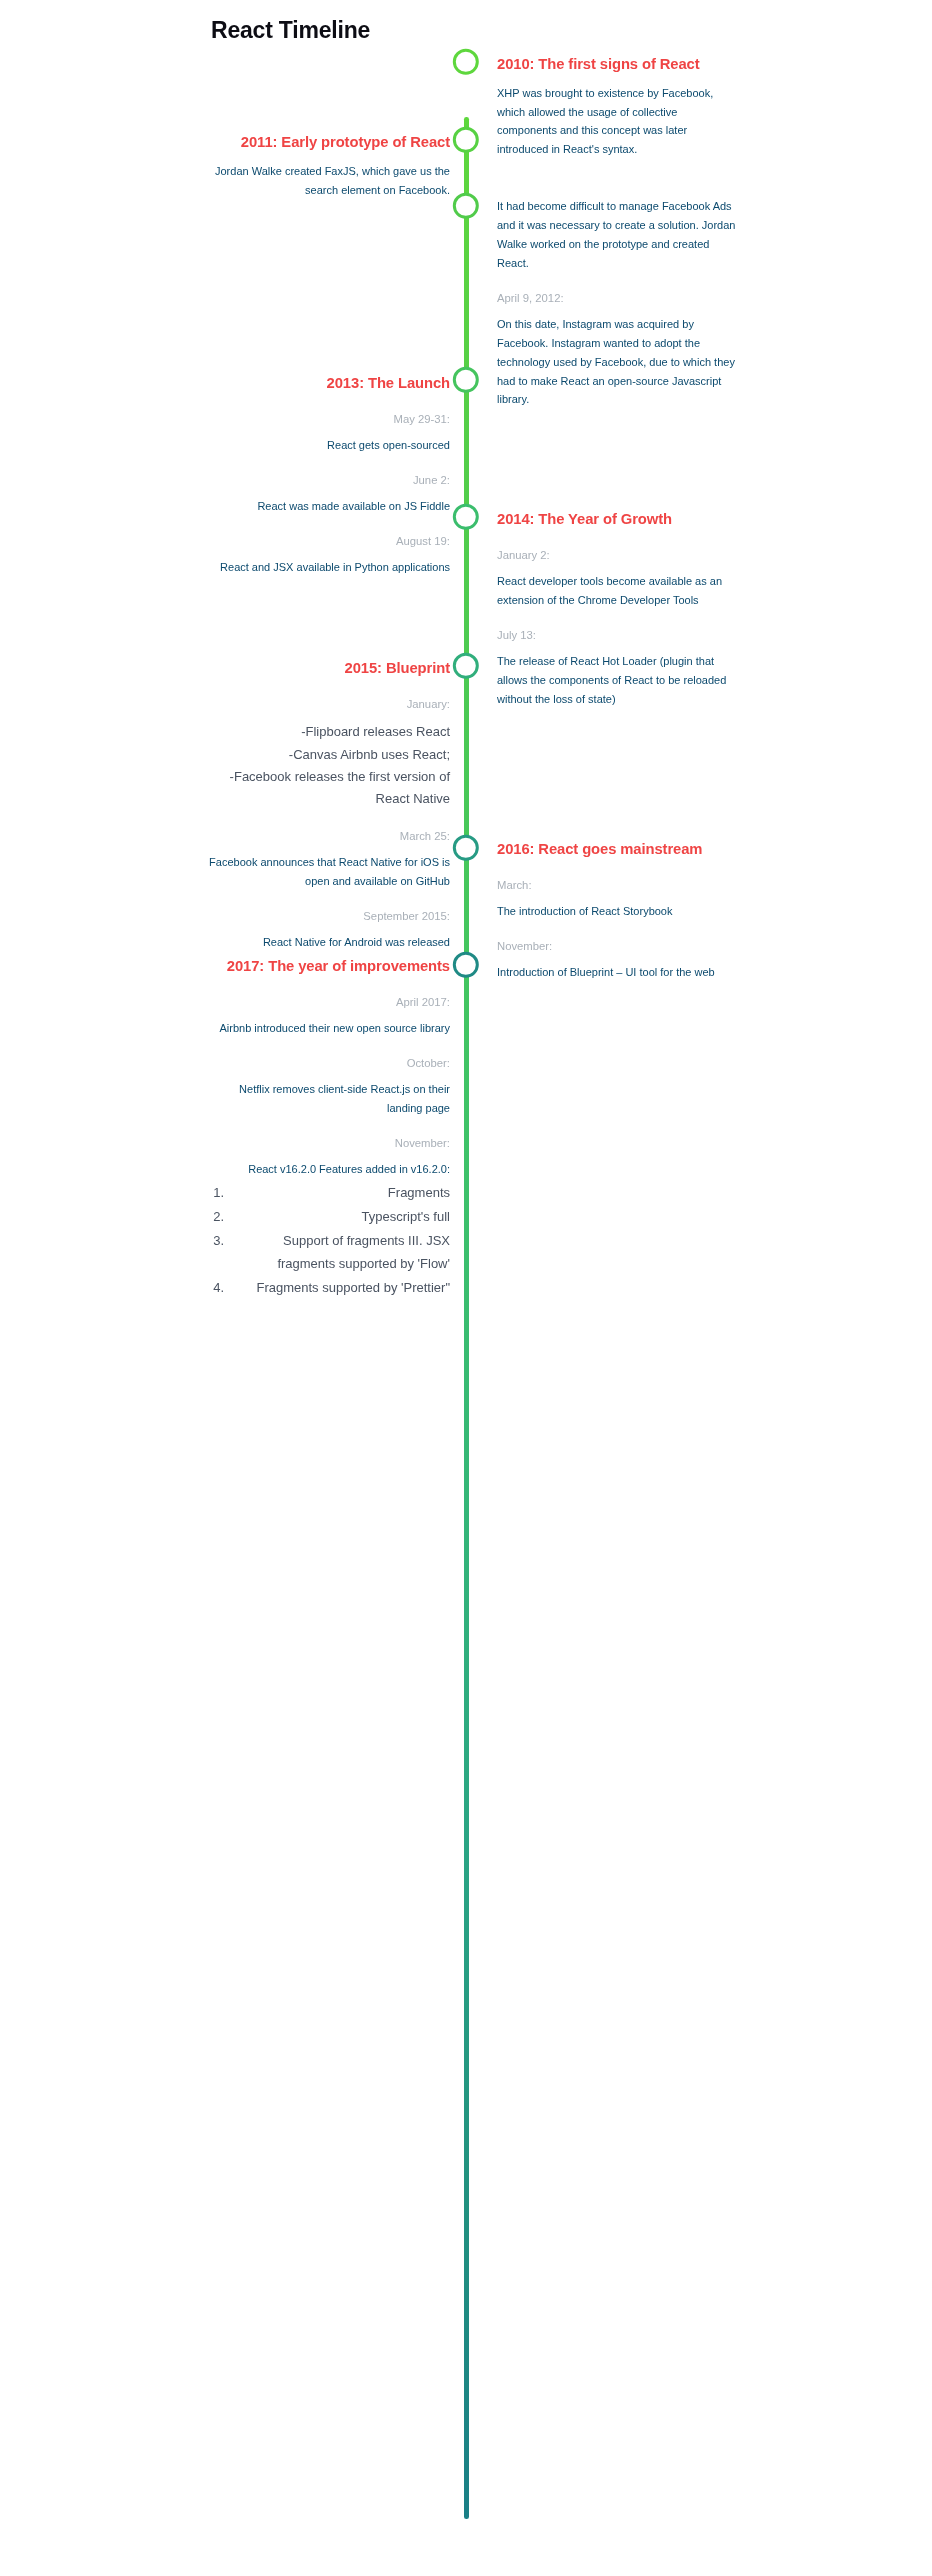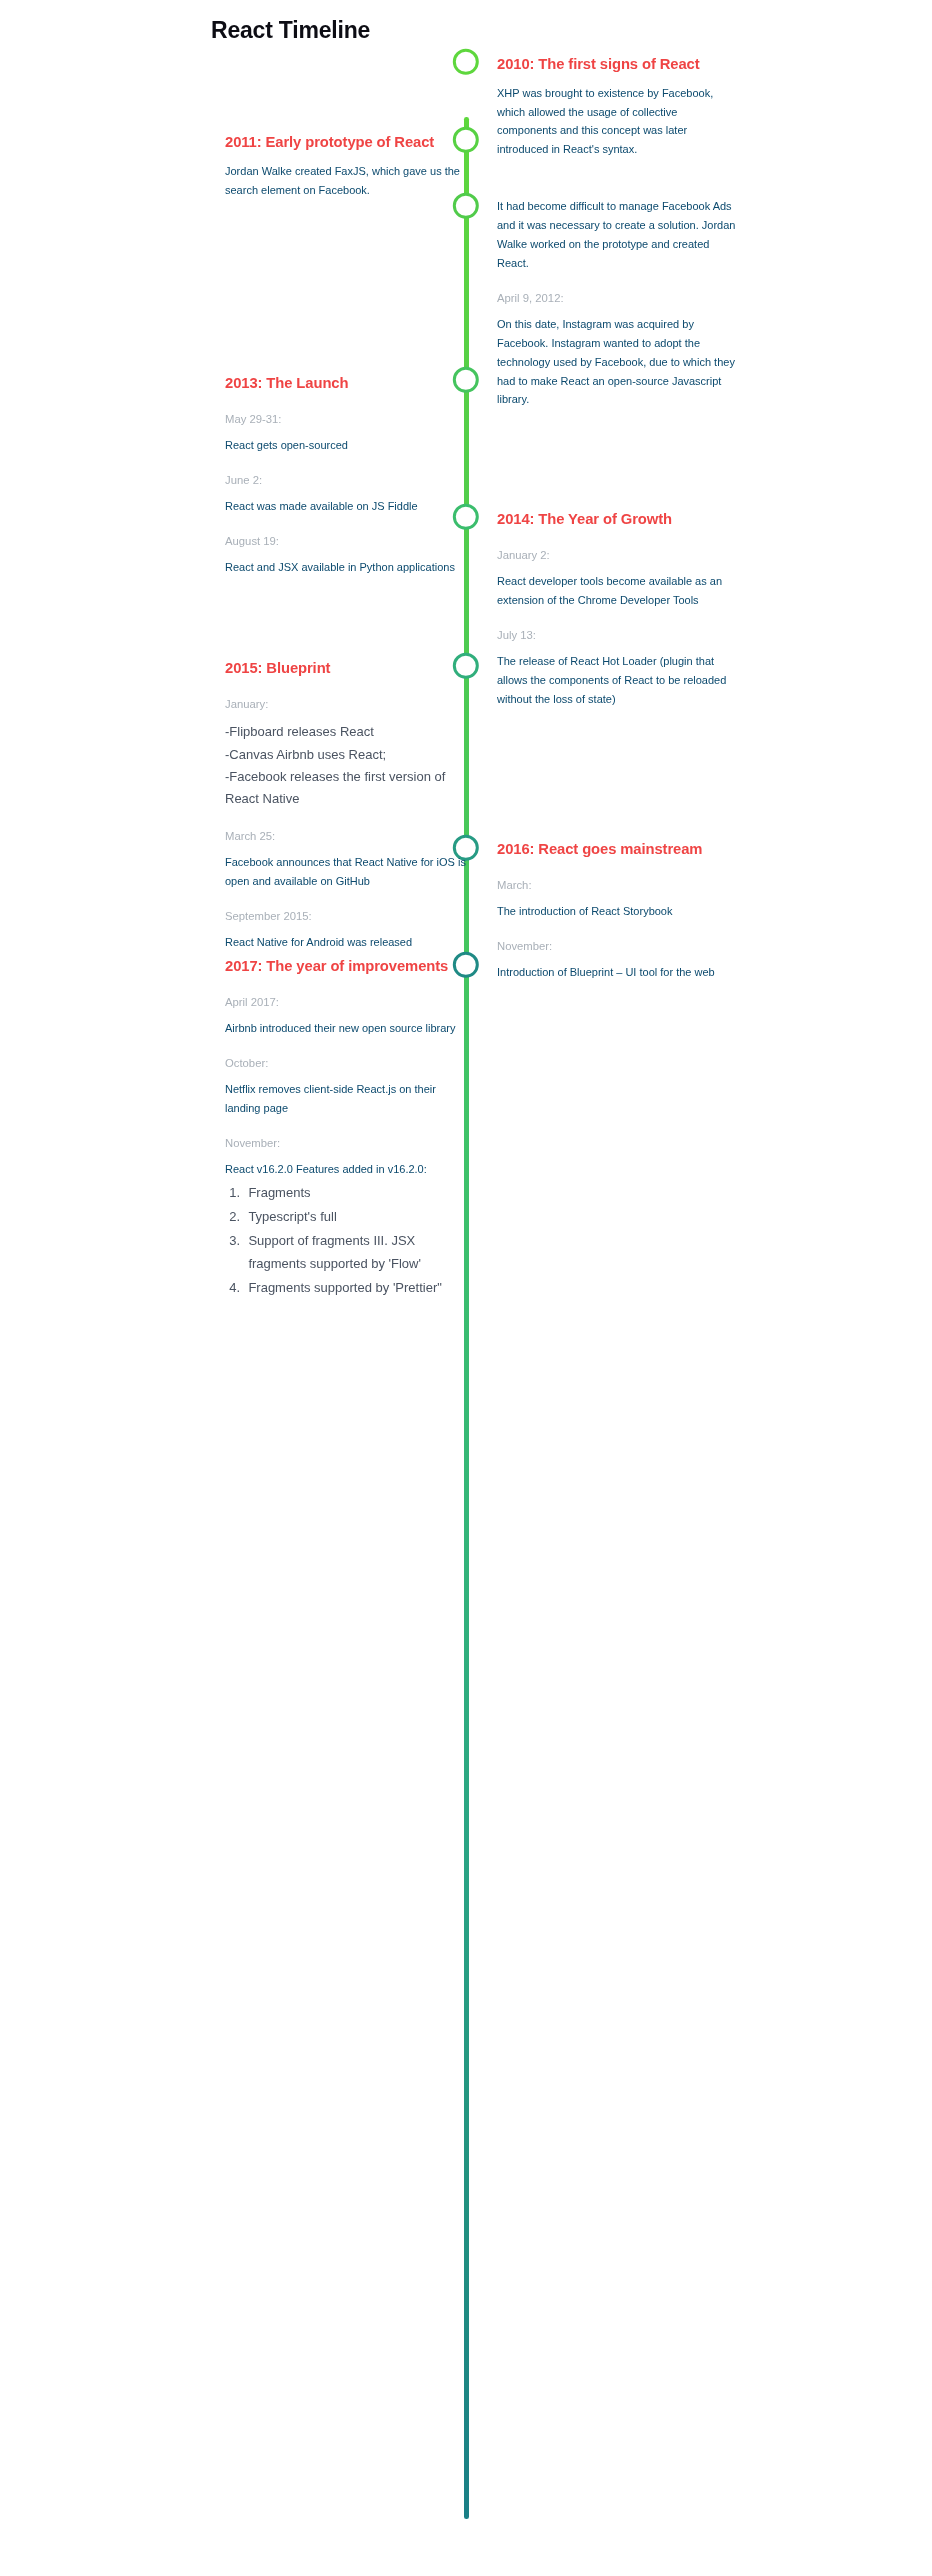--- a/index.html
+++ b/index.html
@@ -55,21 +55,21 @@
     height: 26.4px;
     border-radius: 50%;
     background: #ffffff;
     border: 3.9px solid #4bc455;
     transform: translate(-50%, -50%);
     left: 466px;
   }
 
   
   .entry { position: absolute; width: 241px; }
-  .entry.left  { left: 225px; text-align: left; }
+  .entry.left  { left: 209px; text-align: right; }
   .entry.right { left: 497px; text-align: left; }
 
   .entry-title {
     font-size: 14.8px;
     font-weight: 700;
     color: #ef4444;
     line-height: 1.42;
     letter-spacing: -0.1px;
     margin-bottom: 8.6px;
   }

